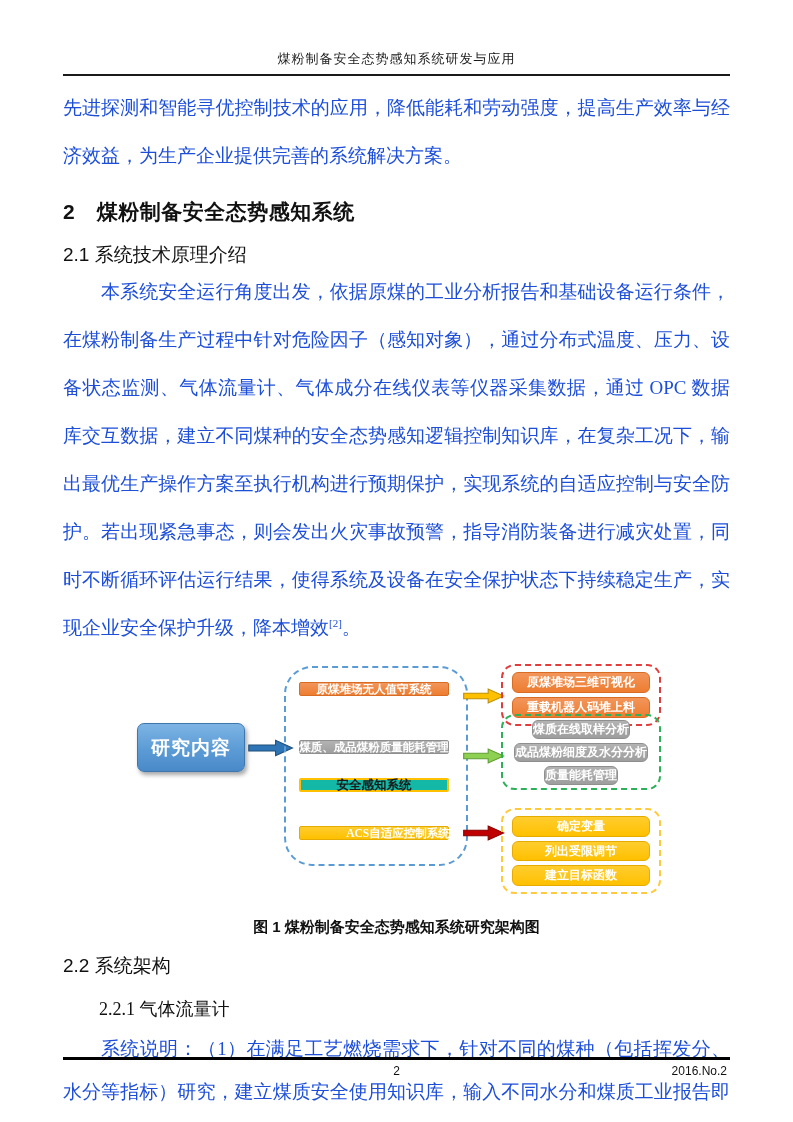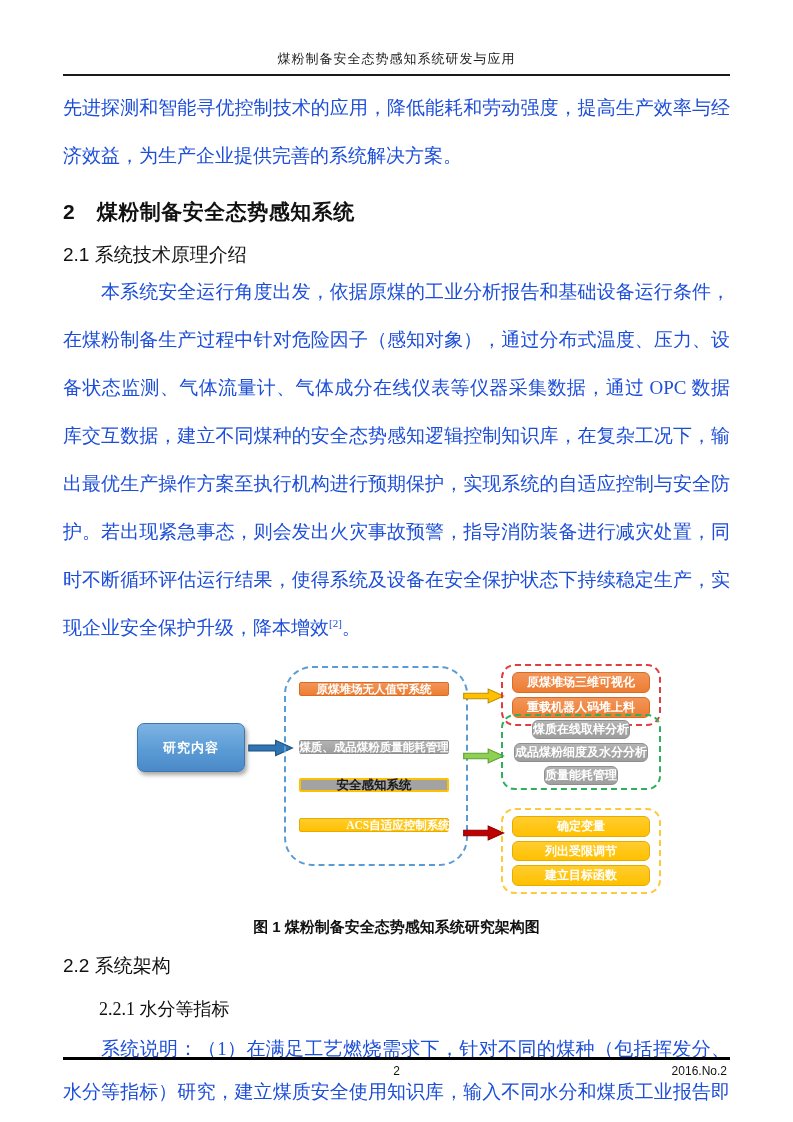--- a/index.html
+++ b/index.html
@@ -69,33 +69,33 @@
     text-align:center;
     color:#fff;
     border-radius:2px;
     white-space:nowrap;
   }
   .root-box{
     left:74px;top:61px;width:108px;height:49px;
     background:linear-gradient(180deg,#7db4e4 0%,#5b9bd5 55%,#4a89c8 100%);
     border:1px solid #3d77ae;
     border-radius:7px;
-    font-size:13px;
+    font-size:19px;
     box-shadow:2px 3px 4px rgba(0,0,0,0.35);
     letter-spacing:1px;
   }
   .mid-container{
     position:absolute;left:221px;top:4px;width:180px;height:196px;
     border:2px dashed #5b9bd5;border-radius:28px;
   }
   .mid-box{left:236px;width:150px;height:14px;font-size:11.5px;font-family:Liberation Serif, serif;}
   .mid-1{top:20px;background:linear-gradient(180deg,#f2955a 0%,#ed7d31 100%);border:1px solid #d86c24;}
   .mid-2{top:78px;background:linear-gradient(180deg,#b3b3b3 0%,#9e9e9e 100%);border:1px solid #8f8f8f;}
-  .mid-3{top:116px;background:#a3a3a3;border:2px solid #ffc000;color:#1a1a1a;font-size:12.5px;}
-  .mid-4{top:156px;background:linear-gradient(180deg,#ffcd2e 0%,#ffc000 100%);border:1px solid #e5ab00;padding-left:48px;}
+  .mid-3{top:116px;background:#14b8a6;border:2px solid #ffc000;color:#1a1a1a;font-size:12.5px;}
+  .mid-4{top:164px;background:linear-gradient(180deg,#ffcd2e 0%,#ffc000 100%);border:1px solid #e5ab00;padding-left:48px;}
 
   .grp{
     position:absolute;left:438px;width:160px;
     box-sizing:border-box;
     border-radius:14px;
     display:flex;flex-direction:column;justify-content:center;
     gap:4px;padding:6px 9px;
   }
   .grp-1{top:2px;height:62px;border:2px dashed #e23b3b;}
   .grp-2{top:52px;height:76px;border:2px dashed #2eb05a;align-items:center;}
@@ -199,21 +199,21 @@
         <div class="grp-box st-gold">确定变量</div>
         <div class="grp-box st-gold">列出受限调节</div>
         <div class="grp-box st-gold">建立目标函数</div>
       </div>
 
     </div>
 
     <div class="caption">图 1 煤粉制备安全态势感知系统研究架构图</div>
 
     <h2 class="sec">2.2 系统架构</h2>
-    <h3 class="sec">2.2.1 水分等指标</h3>
+    <h3 class="sec">2.2.1 气体流量计</h3>
 
     <p class="para tight indent" style="margin-top:6px">系统说明：（1）在满足工艺燃烧需求下，针对不同的煤种（包括挥发分、水分等指标）研究，建立煤质安全使用知识库，输入不同水分和煤质工业报告即可知道如何通过入磨风温、风量、磨机负荷等调节参数，生产满足适合安全储运的成品煤粉；（2）在安全操作环节，全面系统感知三维温度场分布、介质压力、CO</p>
 
   </div>
 
   <div class="footer">
     <hr class="foot-rule">
     <div class="foot-row">
       <span class="foot-page">2</span>
       <span class="foot-issue">2016.No.2</span>

